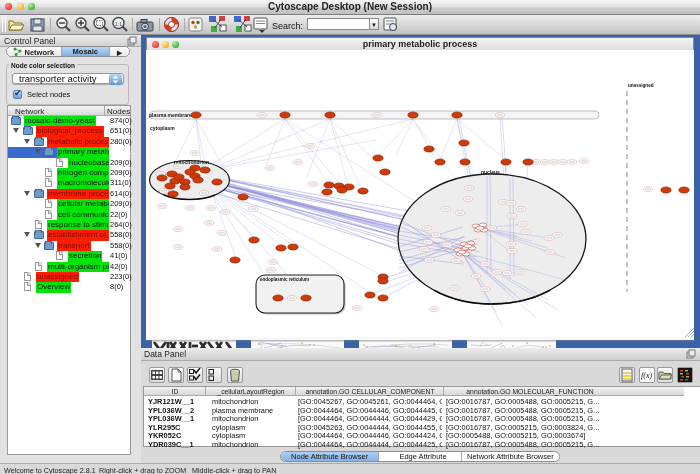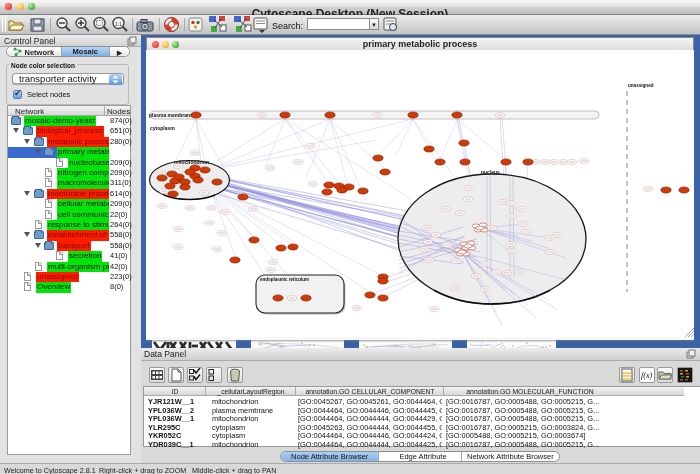--- a/index.html
+++ b/index.html
@@ -5,22 +5,22 @@
 * { margin:0; padding:0; box-sizing:border-box; }
 html,body { width:700px; height:474px; overflow:hidden; font-family:"Liberation Sans", sans-serif; }
 body { position:relative; background:#e2e2e2; }
 .abs { position:absolute; }
 
 
 #titlebar { left:0; top:0; width:700px; height:15px;
   background:linear-gradient(#f7f7f7, #e3e3e3 45%, #cfcfcf 55%, #bfbfbf);
   border-bottom:1px solid #7d7d7d; }
 #titlebar .tl { position:absolute; top:3px; width:6.5px; height:6.5px; border-radius:50%; }
-#title-text { position:absolute; left:0; right:0; top:7px; text-align:center;
-  font-size:12px; font-weight:bold; color:#222; }
+#title-text { position:absolute; left:0; right:0; top:1px; text-align:center;
+  font-size:10px; font-weight:bold; color:#222; }
 
 
 #toolbar { left:0; top:15px; width:700px; height:20px;
   background:linear-gradient(#ededed, #d6d6d6 55%, #c3c3c3);
   border-bottom:1px solid #8f8f8f; }
 .ticon { position:absolute; top:1px; }
 #searchlbl { position:absolute; left:272px; top:6px; font-size:9px; color:#111; }
 #searchbox { position:absolute; left:307px; top:3px; width:63px; height:12px;
   background:#fff; border:1px solid #8a8a8a; }
 #searcharrow { position:absolute; left:370px; top:3px; width:9px; height:12px;

